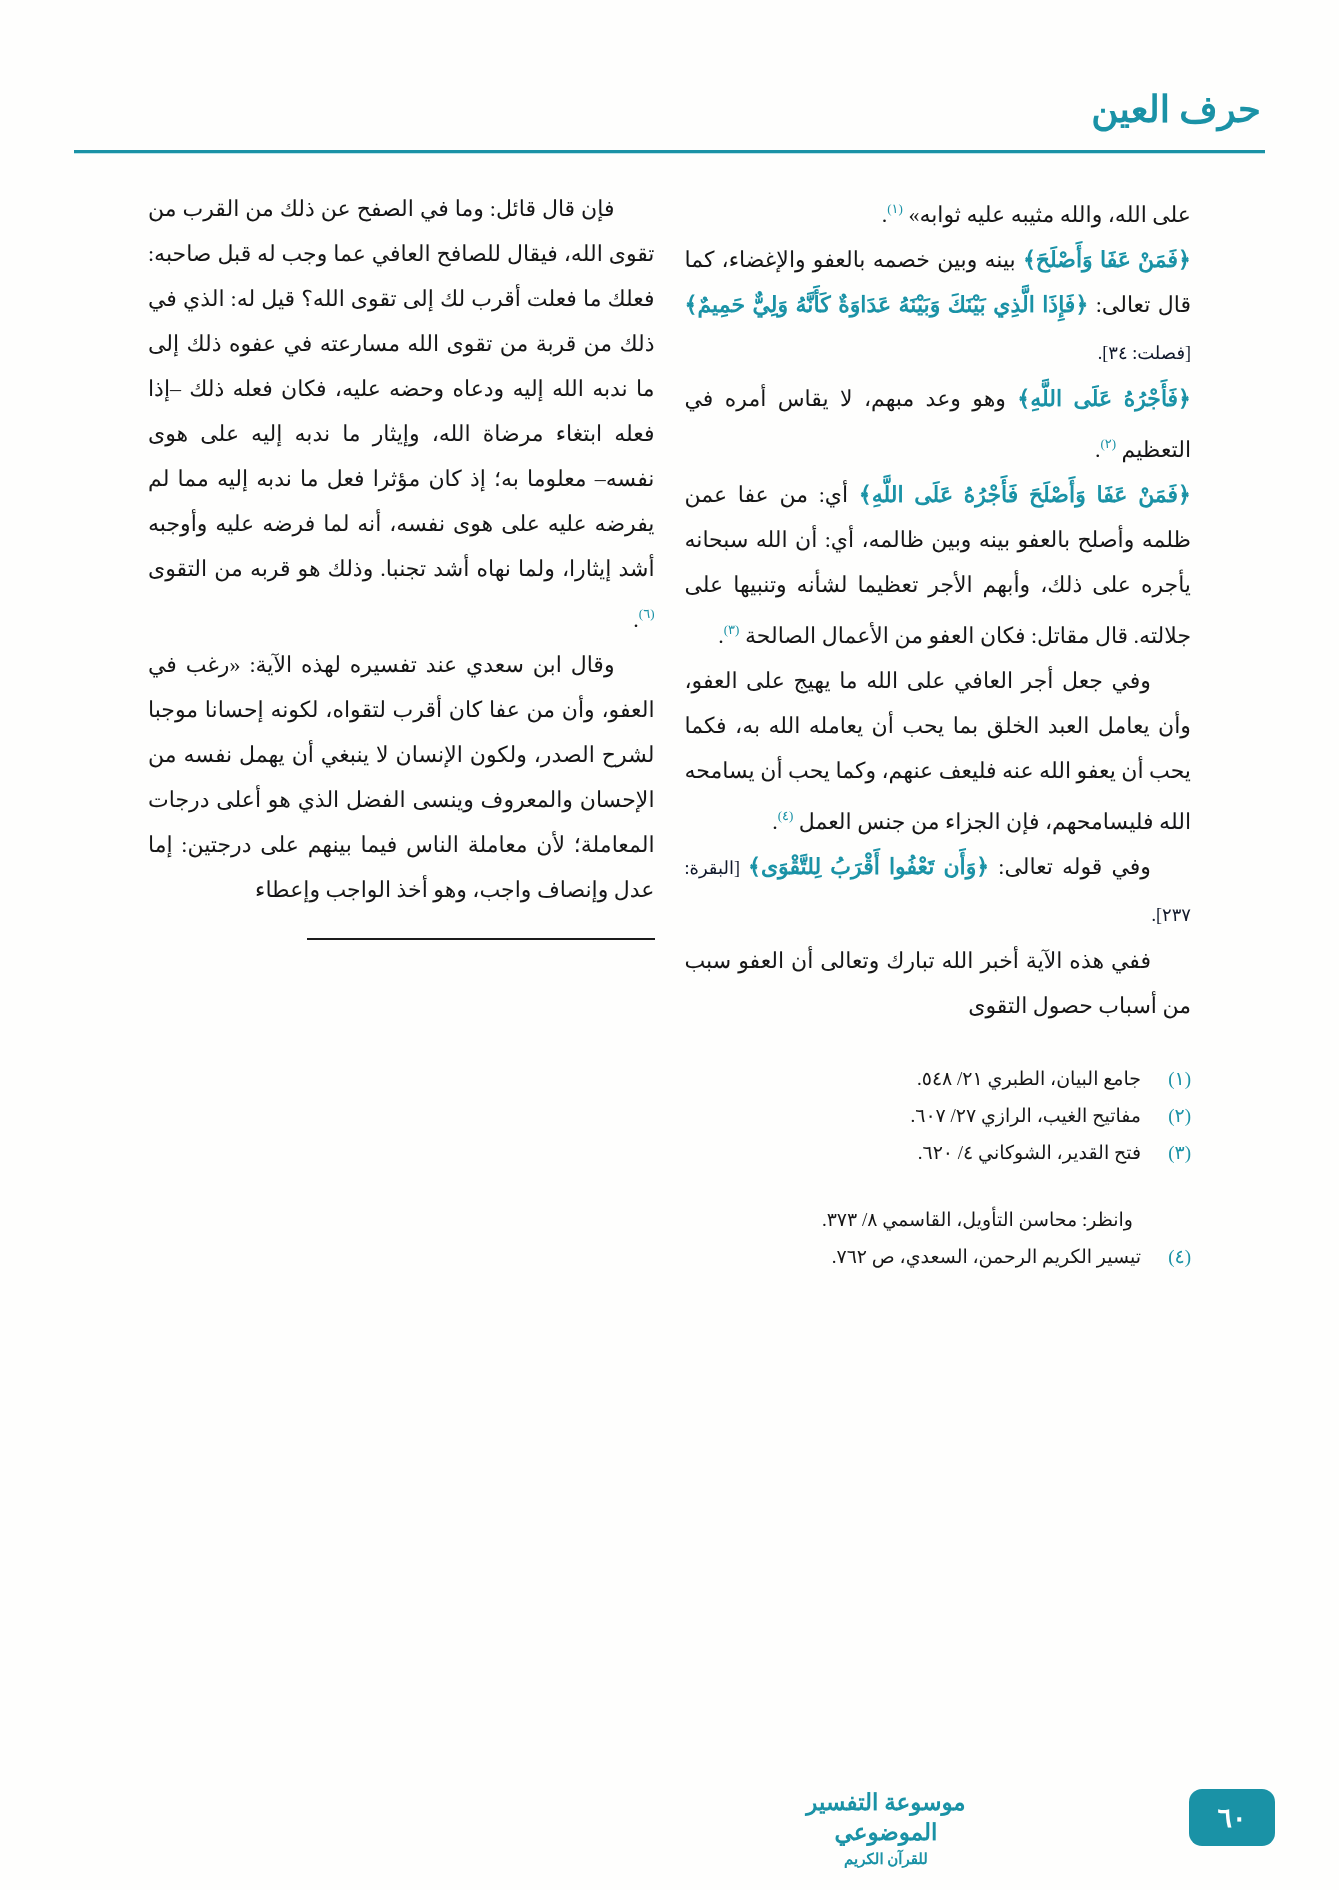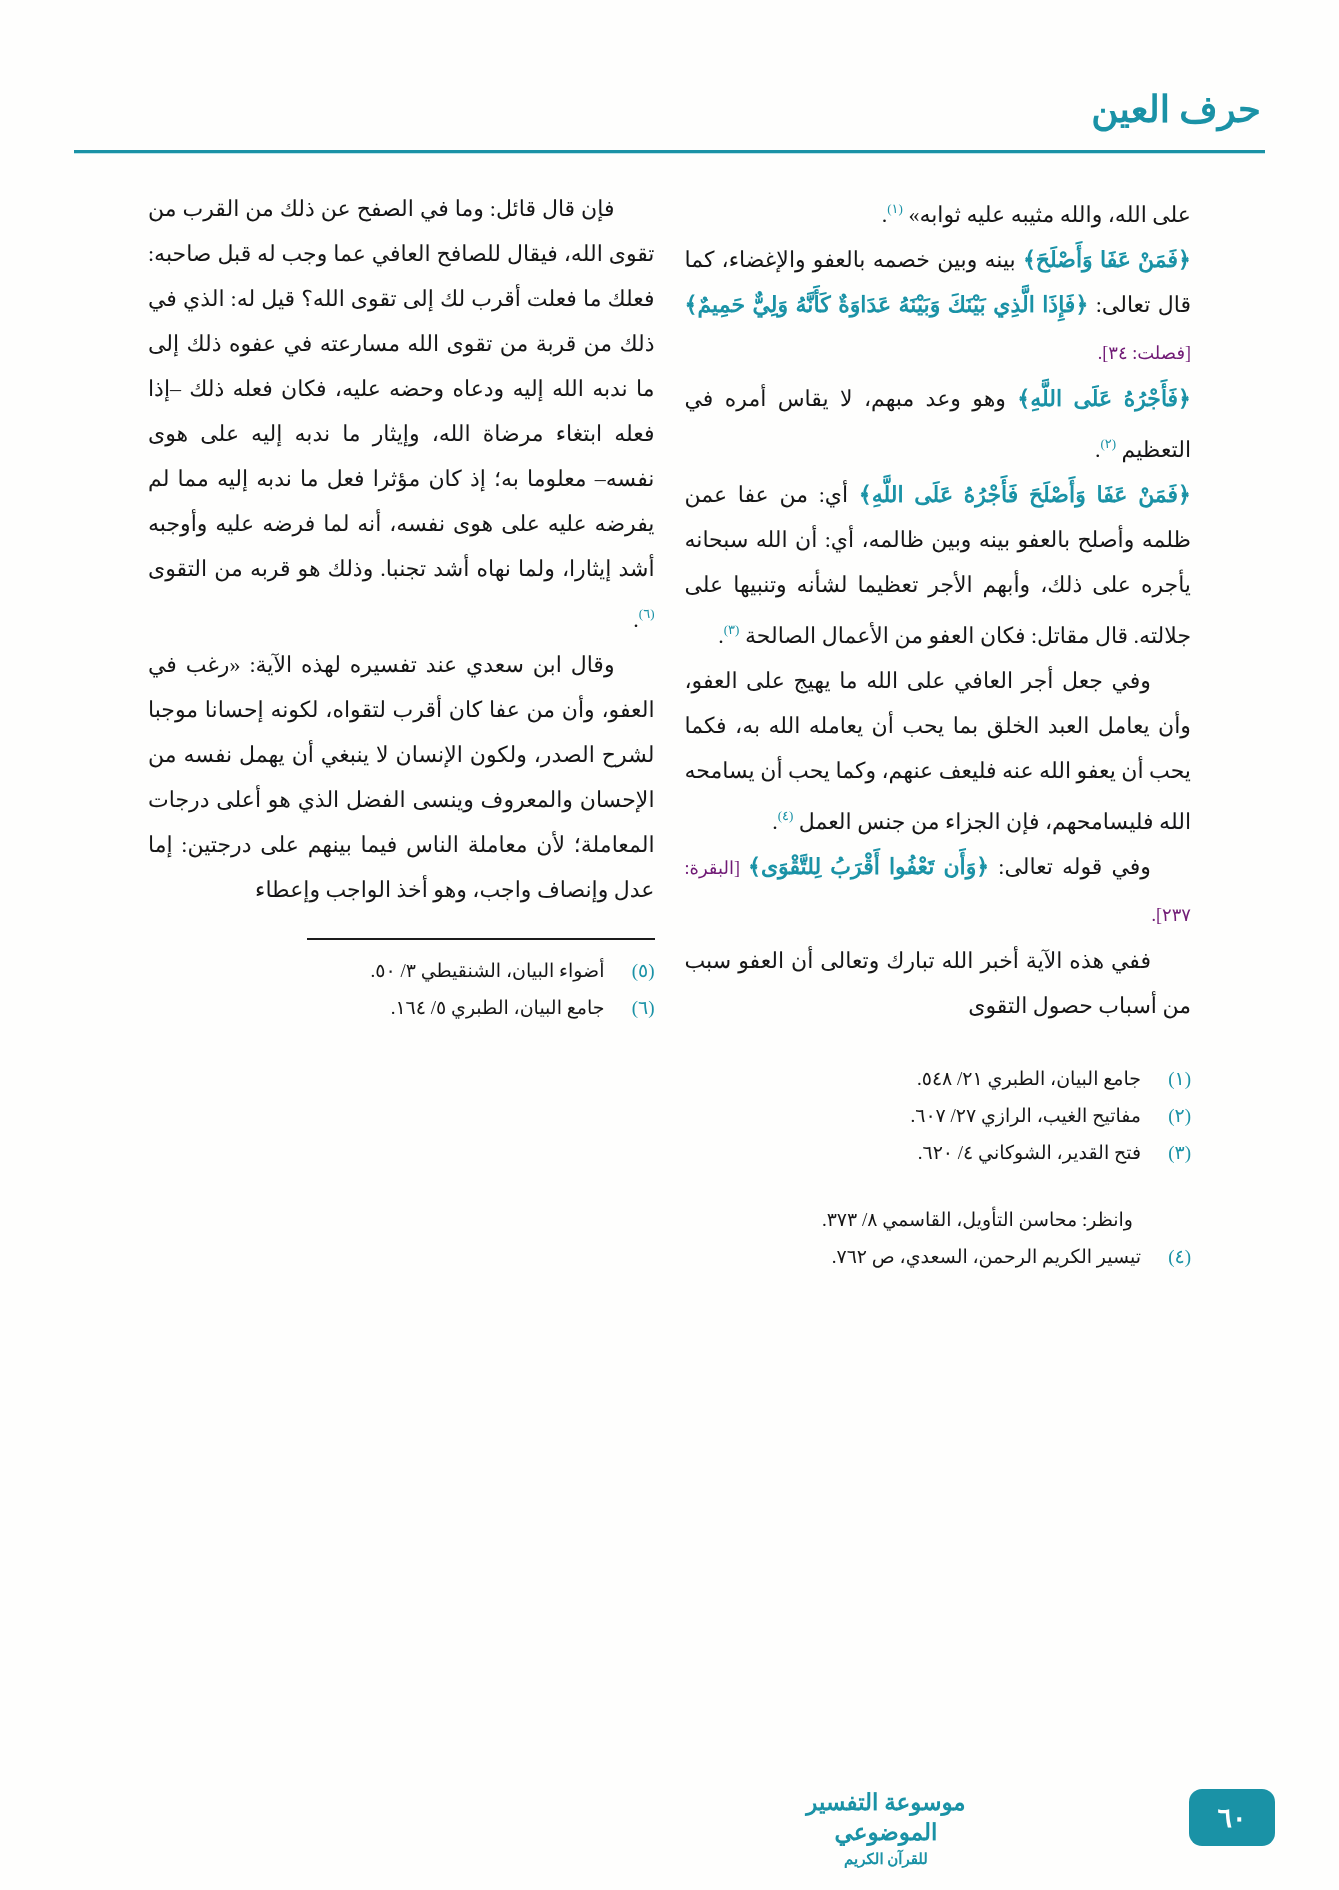--- a/index.html
+++ b/index.html
@@ -55,21 +55,21 @@
   }
   .para { margin: 0; }
   .para.indent { text-indent: 40px; }
   .seg-normal { color: #161616; }
   .seg-quran {
     color: var(--accent);
     font-weight: bold;
   }
   .seg-ref {
     font-size: 18px;
-    color: #701a75;
+    color: #0f172a;
   }
   .seg-fnref {
     color: var(--accent);
     font-size: 13px;
     vertical-align: 9px;
   }
   .footnotes {
     margin-top: 34px;
     font-size: 19px;
     line-height: 34px;
@@ -162,24 +162,20 @@
           <div class="footnote"><span class="fn-num">(٤)</span><span class="fn-text">تيسير الكريم الرحمن، السعدي، ص ٧٦٢.</span></div>
         </div>
     </div>
 
     <div class="col">
       <div class="body">
           <p class="para indent"><span class="seg-normal">فإن قال قائل: وما في الصفح عن ذلك من القرب من تقوى الله، فيقال للصافح العافي عما وجب له قبل صاحبه: فعلك ما فعلت أقرب لك إلى تقوى الله؟ قيل له: الذي في ذلك من قربة من تقوى الله مسارعته في عفوه ذلك إلى ما ندبه الله إليه ودعاه وحضه عليه، فكان فعله ذلك –إذا فعله ابتغاء مرضاة الله، وإيثار ما ندبه إليه على هوى نفسه– معلوما به؛ إذ كان مؤثرا فعل ما ندبه إليه مما لم يفرضه عليه على هوى نفسه، أنه لما فرضه عليه وأوجبه أشد إيثارا، ولما نهاه أشد تجنبا. وذلك هو قربه من التقوى </span><span class="seg-fnref">(٦)</span><span class="seg-normal">.</span></p>
           <p class="para indent"><span class="seg-normal">وقال ابن سعدي عند تفسيره لهذه الآية: «رغب في العفو، وأن من عفا كان أقرب لتقواه، لكونه إحسانا موجبا لشرح الصدر، ولكون الإنسان لا ينبغي أن يهمل نفسه من الإحسان والمعروف وينسى الفضل الذي هو أعلى درجات المعاملة؛ لأن معاملة الناس فيما بينهم على درجتين: إما عدل وإنصاف واجب، وهو أخذ الواجب وإعطاء</span></p>
         </div>
       <div class="fn-rule"></div>
-      <div class="footnotes left-fns">
-          <div class="footnote"><span class="fn-num">(٥)</span><span class="fn-text">أضواء البيان، الشنقيطي ٣/ ٥٠.</span></div>
-          <div class="footnote"><span class="fn-num">(٦)</span><span class="fn-text">جامع البيان، الطبري ٥/ ١٦٤.</span></div>
-        </div>
     </div>
 
   </div>
 
   <div class="logo">
     <div class="logo-l1">موسوعة التفسير الموضوعي</div>
     <div class="logo-l2">للقرآن الكريم</div>
   </div>
 
   <div class="page-number">٦٠</div>

